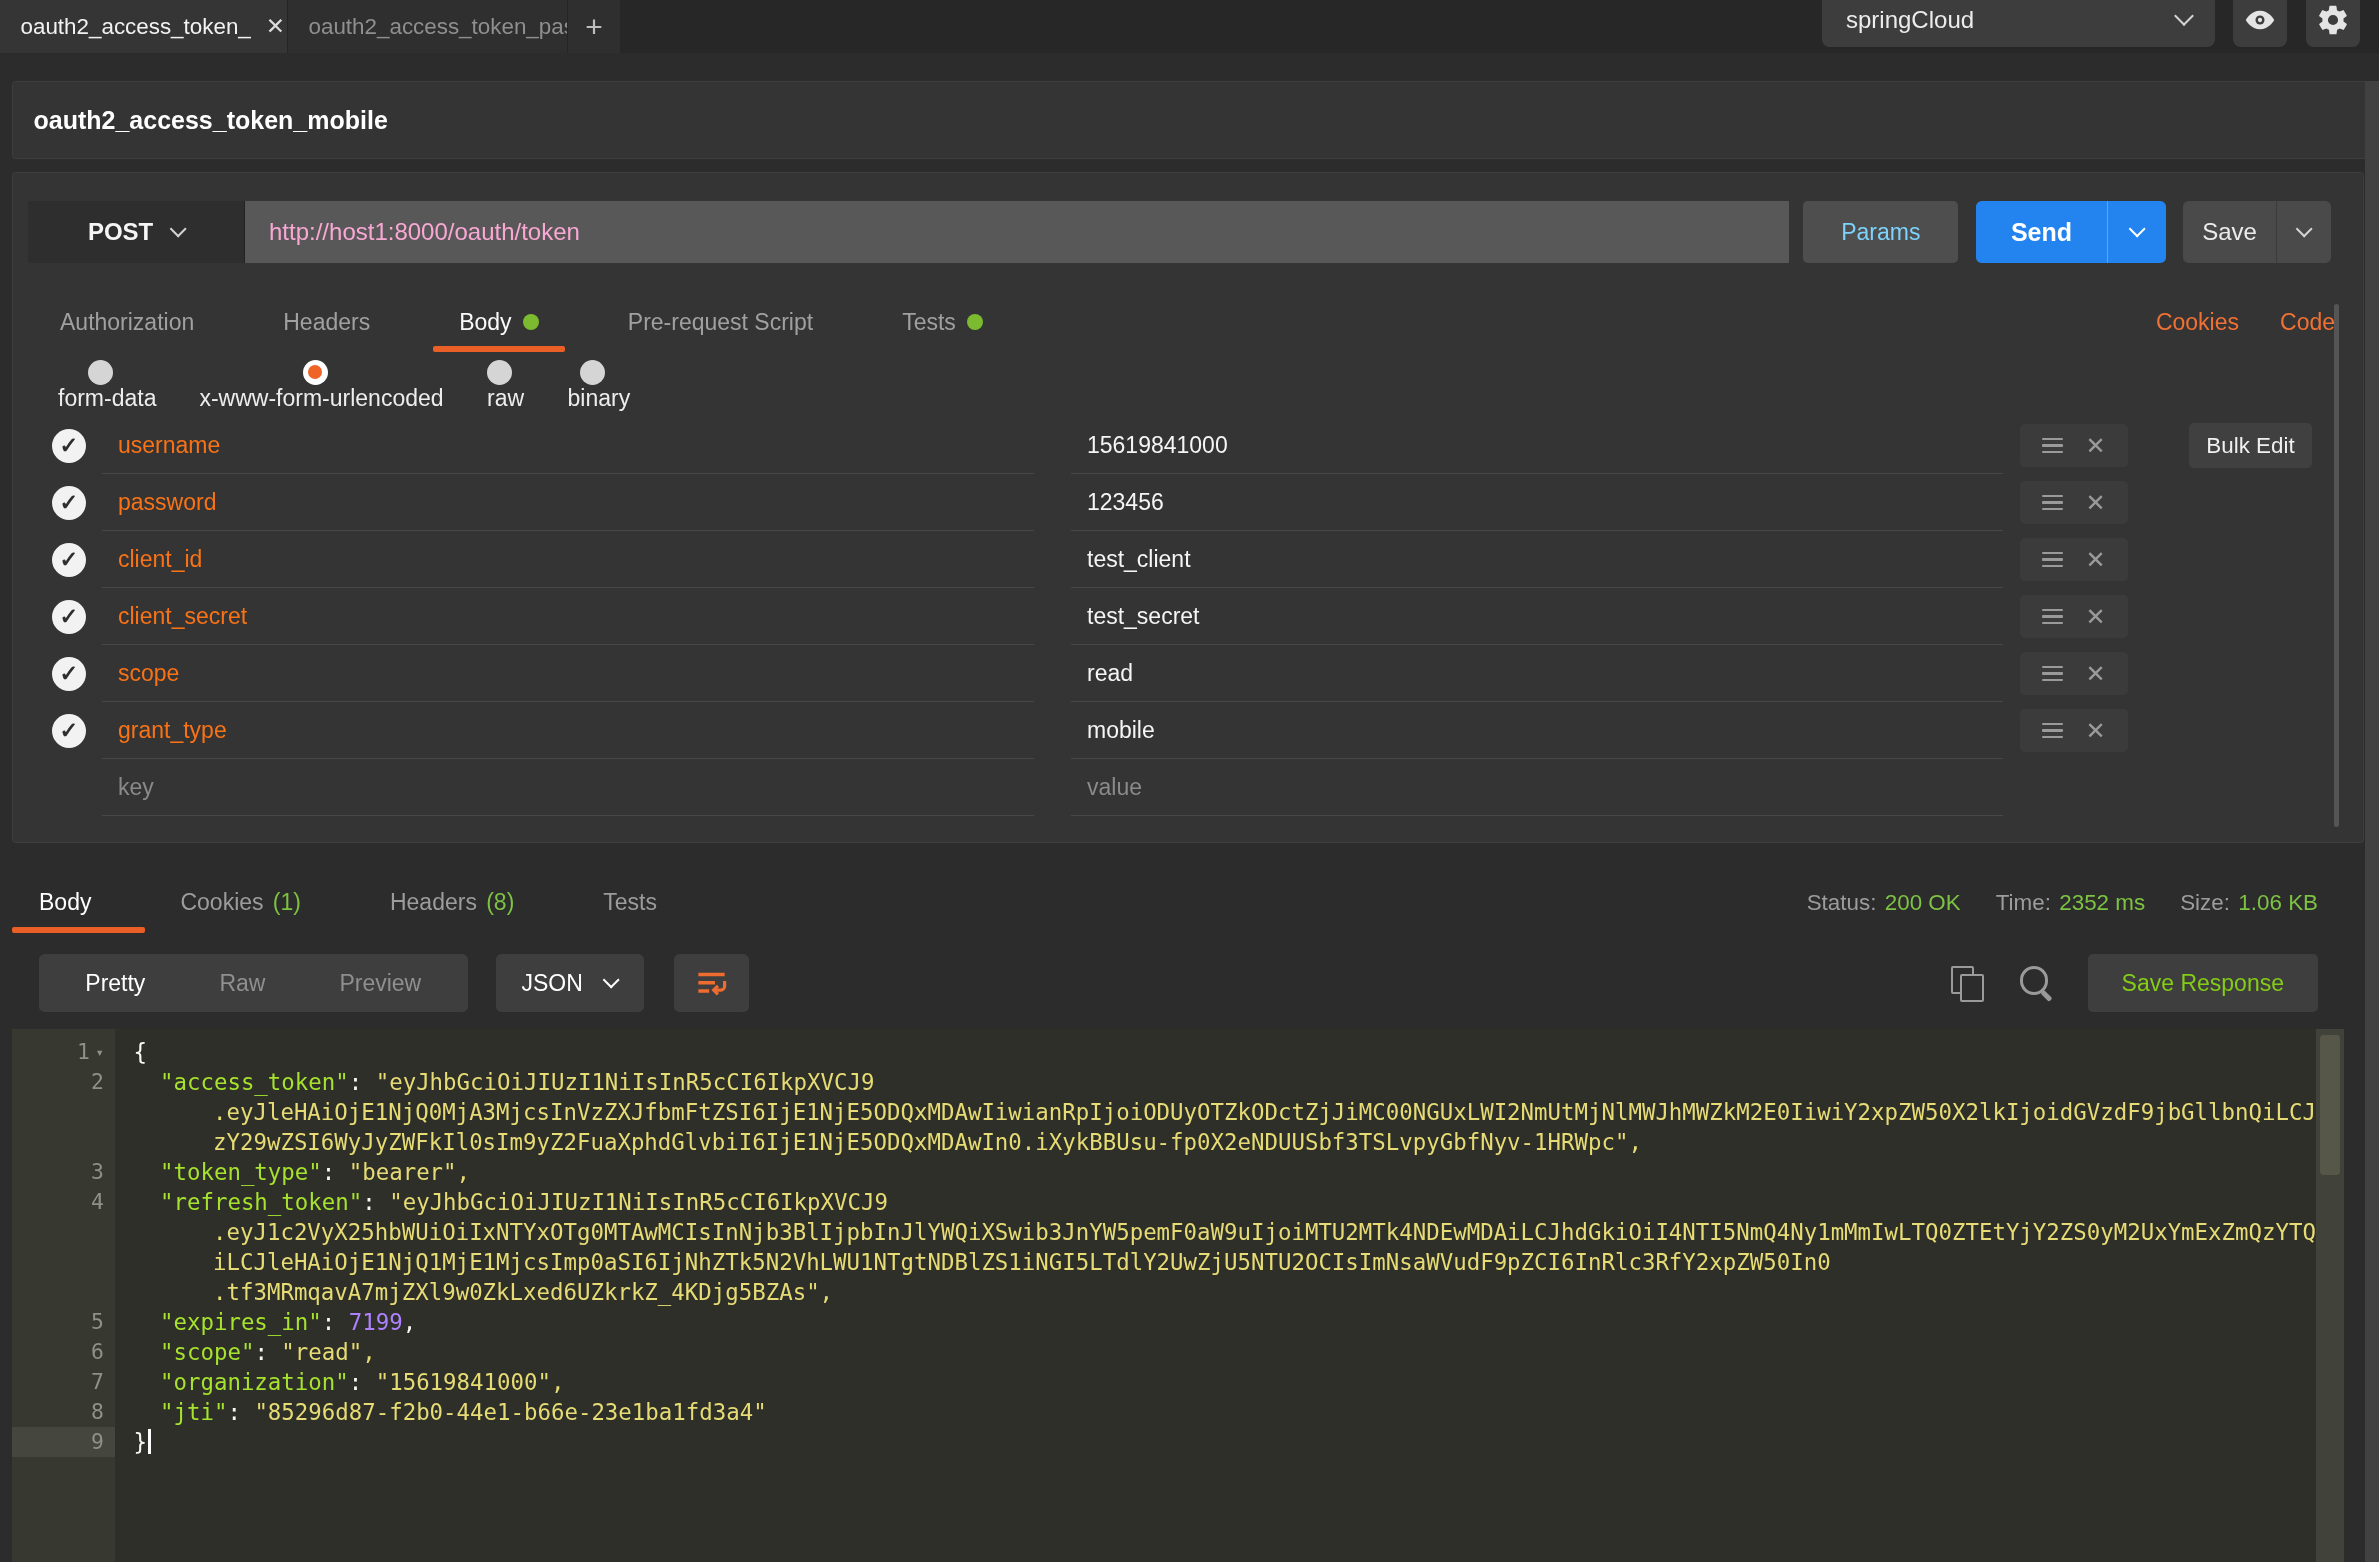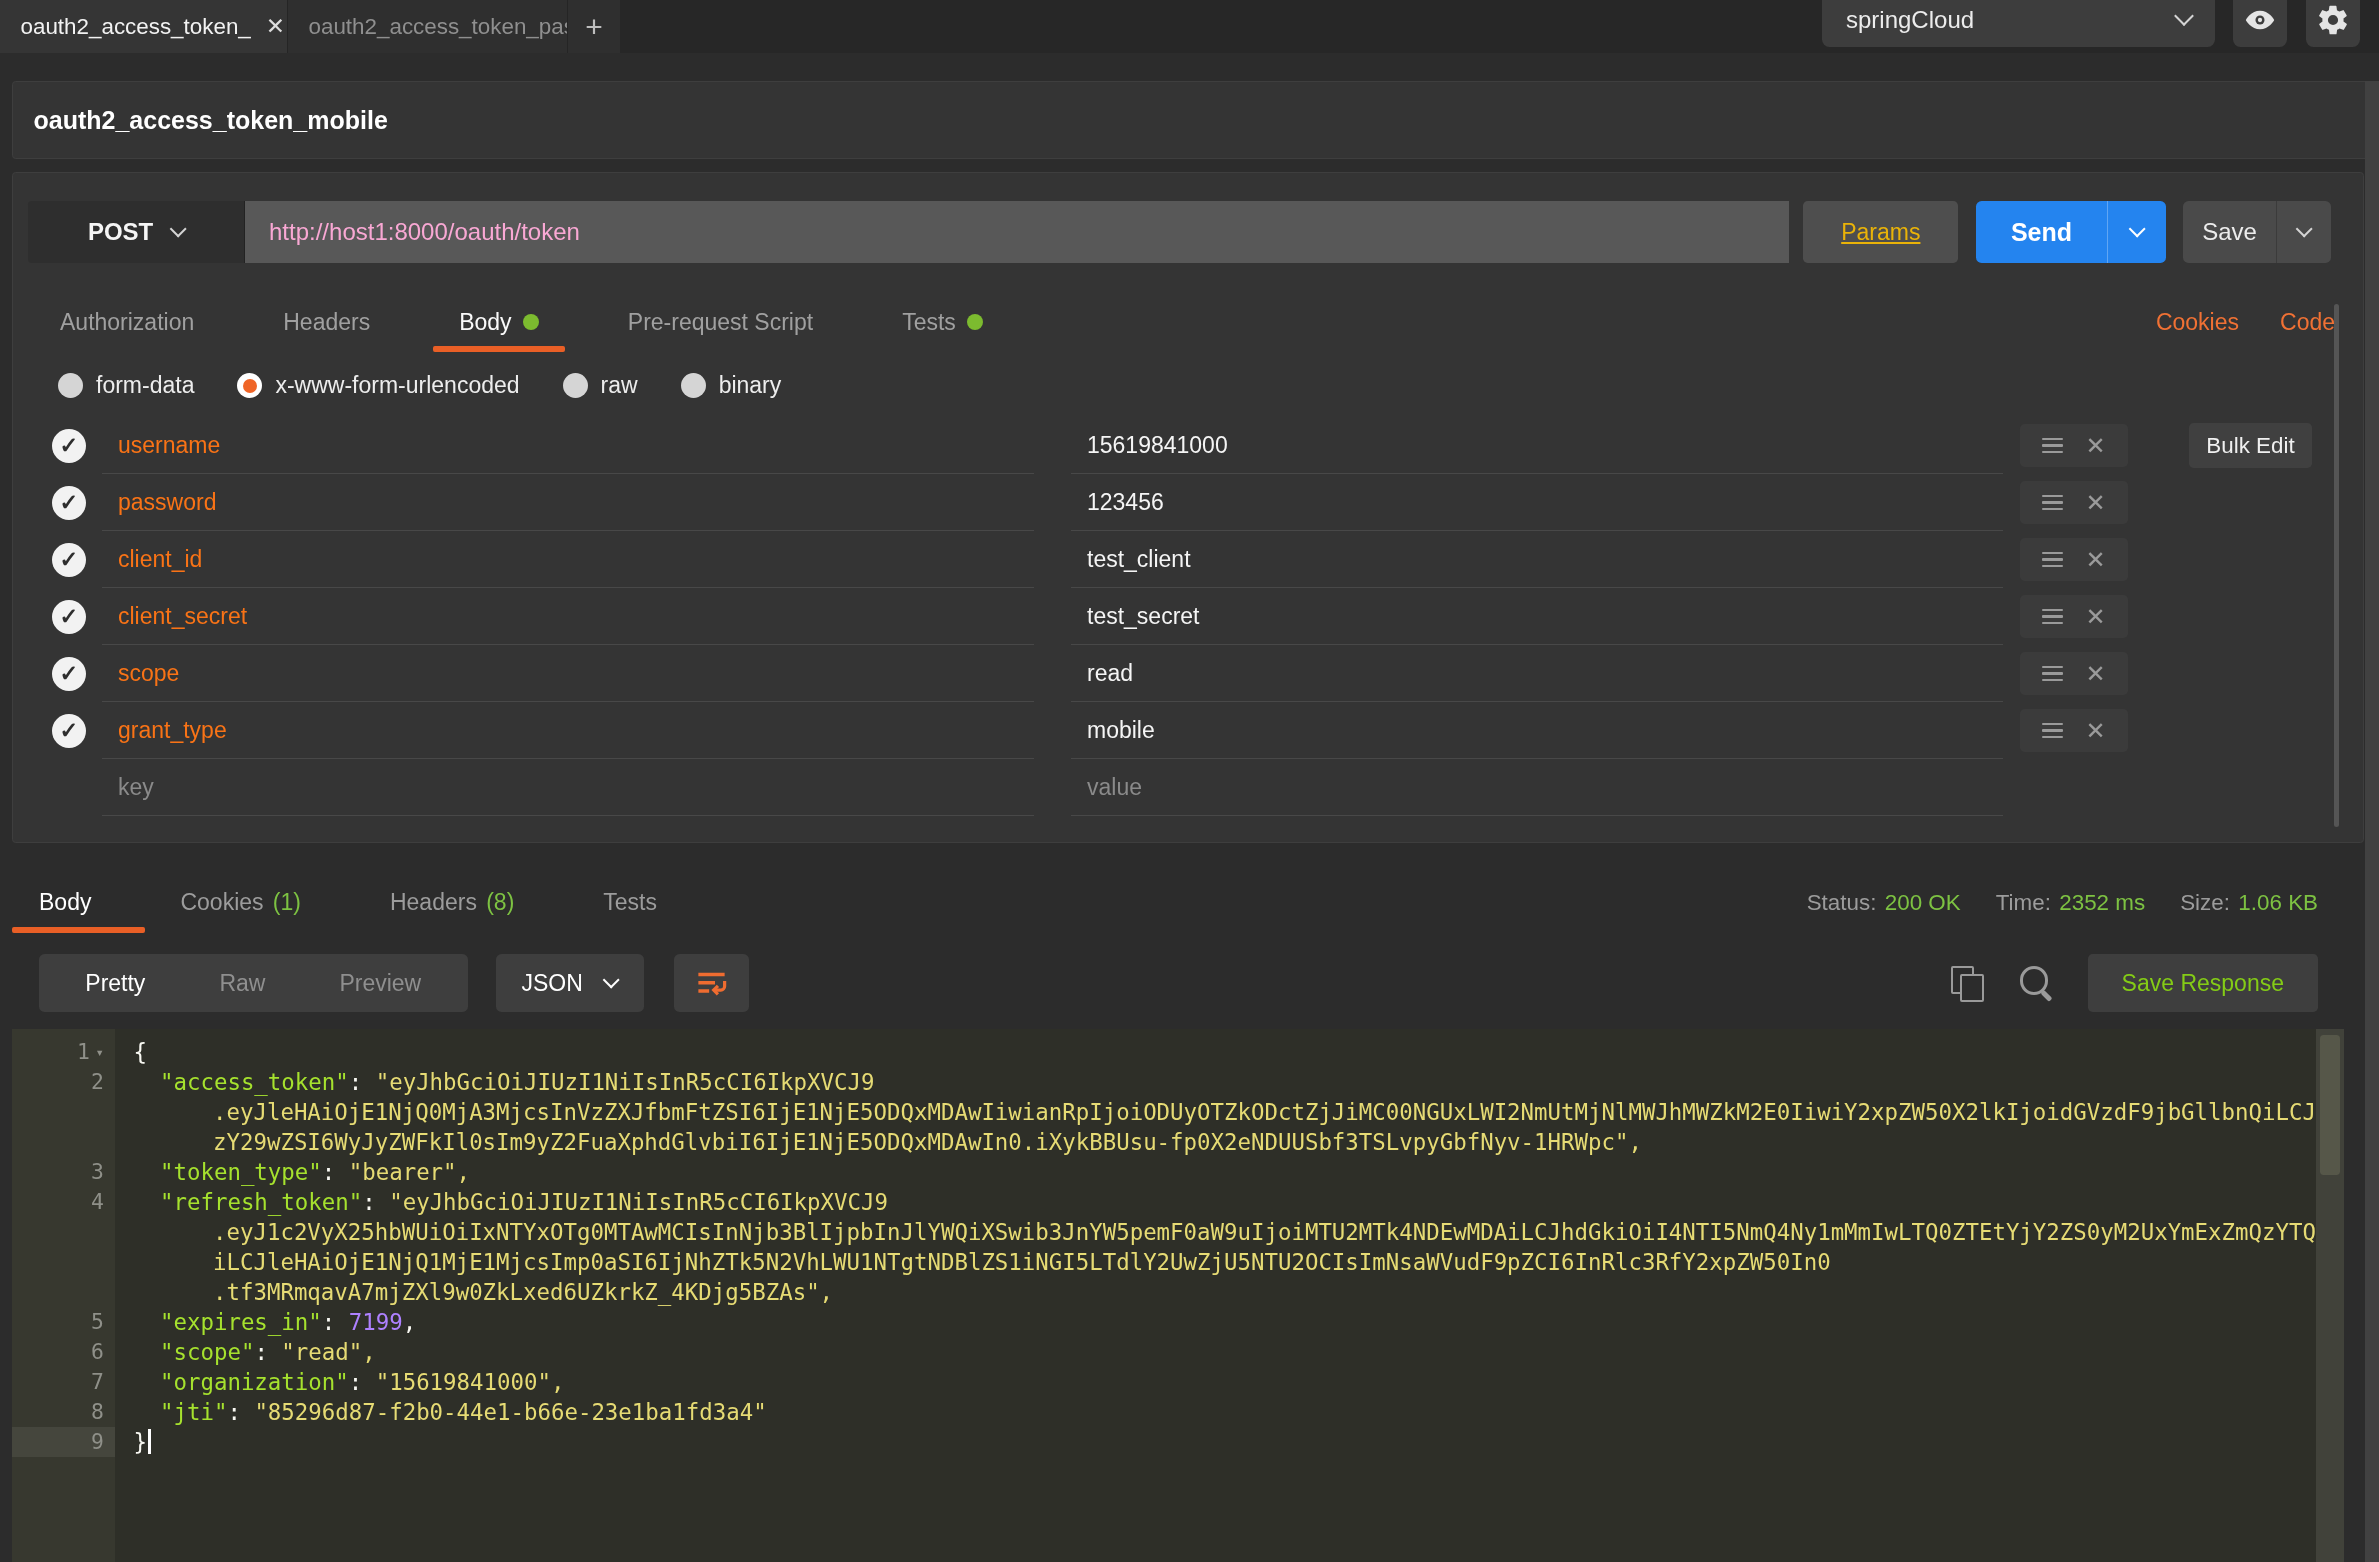--- a/index.html
+++ b/index.html
@@ -34,40 +34,40 @@
 
   
   .builder{position:absolute;left:12px;right:15px;top:172px;height:671px;background:#343434;
            border:0.9px solid #3e3e3e;border-radius:3.7px;box-sizing:border-box;}
   .url-row{position:absolute;left:15px;right:32px;top:28px;height:62px;display:flex;align-items:stretch;}
   .method-select{width:216px;background:#2e2e2e;border-right:0.9px solid #222;border-radius:3.7px 0 0 3.7px;
                  display:flex;align-items:center;justify-content:center;gap:18.6px;
                  font-size:24px;font-weight:700;color:#f5f5f5;}
   .url-field{flex:1;background:#585858;color:#f9a8d4;font-size:24px;display:flex;align-items:center;padding:0 24px;}
   .params-btn{width:155px;background:#4e4e4e;margin-left:14px;border-radius:4.7px;display:flex;
-              align-items:center;justify-content:center;font-size:23px;color:#eab308;text-decoration:underline;}
+              align-items:center;justify-content:center;font-size:23px;color:#7dd3fc;}
   .send-btn{margin-left:17.7px;display:flex;border-radius:5.6px;overflow:hidden;background:#2484ef;}
   .send-main{width:131px;display:flex;align-items:center;justify-content:center;font-size:25px;font-weight:600;color:#fff;}
   .send-chev{width:58px;border-left:0.9px solid rgba(255,255,255,.28);display:flex;align-items:center;justify-content:center;}
   .save-btn{margin-left:17px;display:flex;border-radius:5.6px;overflow:hidden;background:#4a4a4a;}
   .save-main{width:93px;display:flex;align-items:center;justify-content:center;font-size:24px;color:#ececec;}
   .save-chev{width:54px;border-left:0.9px solid #3b3b3b;display:flex;align-items:center;justify-content:center;}
 
   .rtabs{position:absolute;left:47px;right:28px;top:119px;height:60px;display:flex;align-items:stretch;
          font-size:23px;color:#a0a0a0;}
   .rtab{display:flex;align-items:center;margin-right:89px;position:relative;}
   .rtab.active{color:#fafafa;}
   .rtab.active::after{content:'';position:absolute;left:-26px;right:-26px;bottom:0;height:6.5px;
                       background:#e95f26;border-radius:1.9px;}
   .dot{width:16px;height:16px;border-radius:50%;background:#7cbb2f;margin-left:11.2px;}
   .rtab-links{margin-left:auto;display:flex;gap:41px;align-items:center;color:#f07134;}
 
   .modes{position:absolute;left:45px;top:192px;height:41px;display:flex;align-items:center;gap:43px;
          font-size:23px;color:#ededed;}
-  .mode{display:flex;align-items:center;}
+  .mode{display:flex;align-items:center;flex-direction:column;}
   .radio{width:25px;height:25px;border-radius:50%;background:#d5d5d5;margin-right:13px;position:relative;flex:0 0 auto;}
   .radio.sel{background:#ffffff;}
   .radio.sel::after{content:'';position:absolute;left:5.6px;top:5.6px;width:14px;height:14px;border-radius:50%;background:#ef6426;}
 
   .kv{position:absolute;left:0;top:244px;right:0;}
   .kv-row{height:57px;display:flex;align-items:center;}
   .kv-chk{margin-left:39px;width:34px;height:34px;border-radius:50%;background:#f2f2f2;color:#2e2e2e;
           display:flex;align-items:center;justify-content:center;font-size:22.4px;font-weight:bold;flex:0 0 auto;}
   .kv-row.empty .kv-chk{visibility:hidden;}
   .kv-key{margin-left:16px;width:932px;height:57px;display:flex;align-items:center;padding-left:16px;

